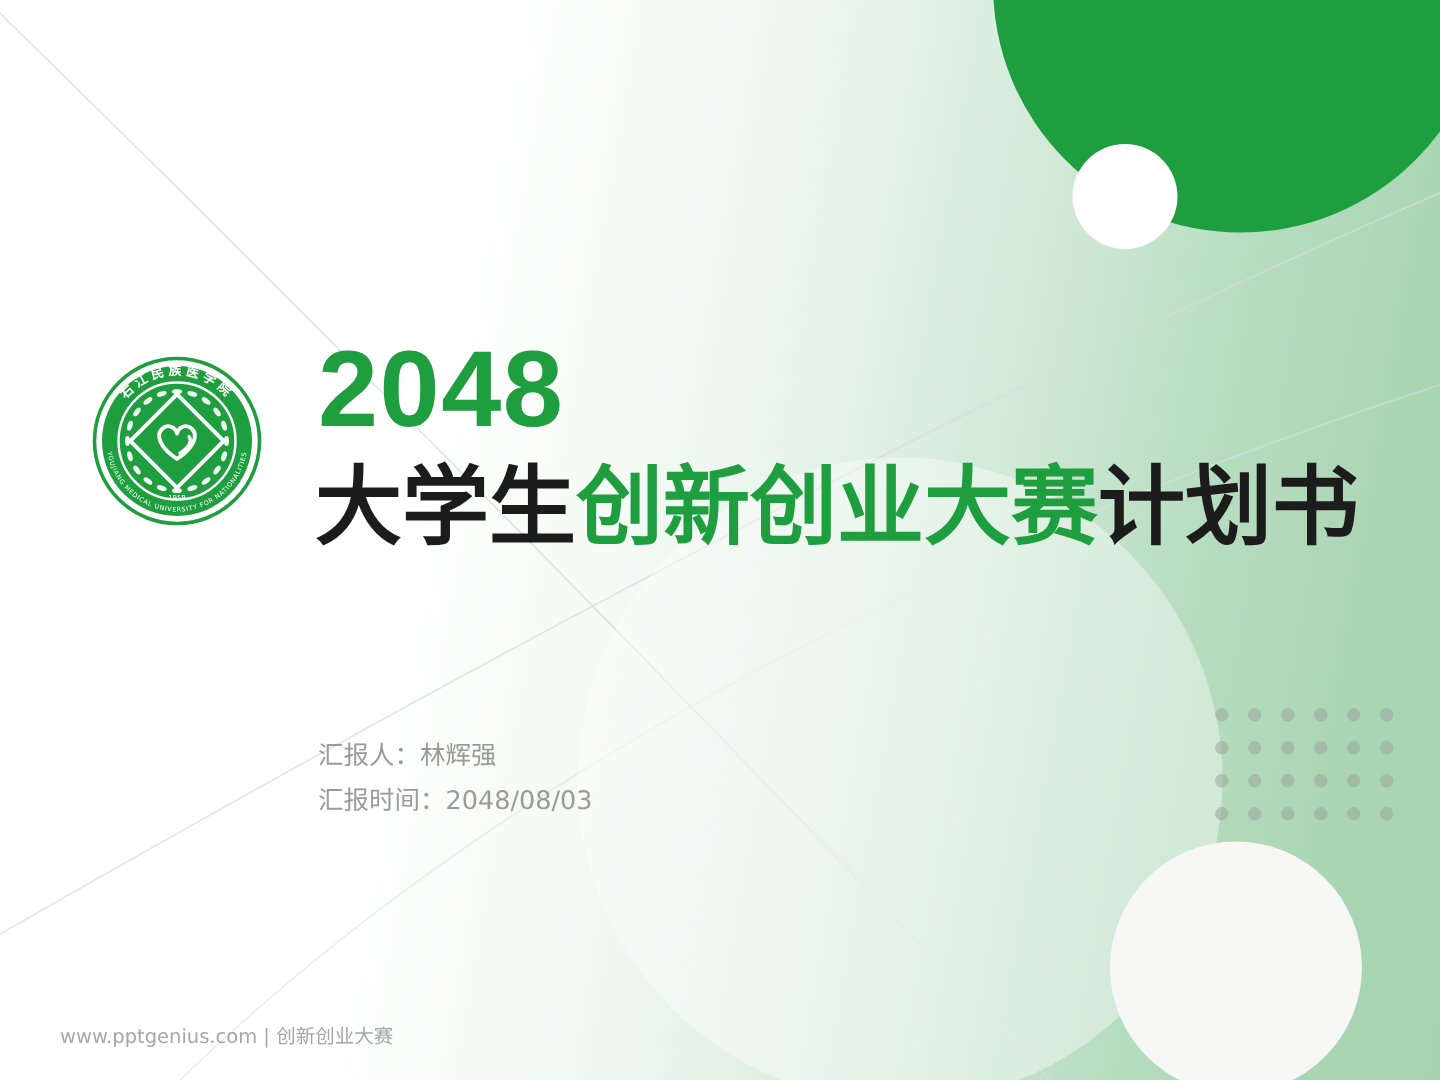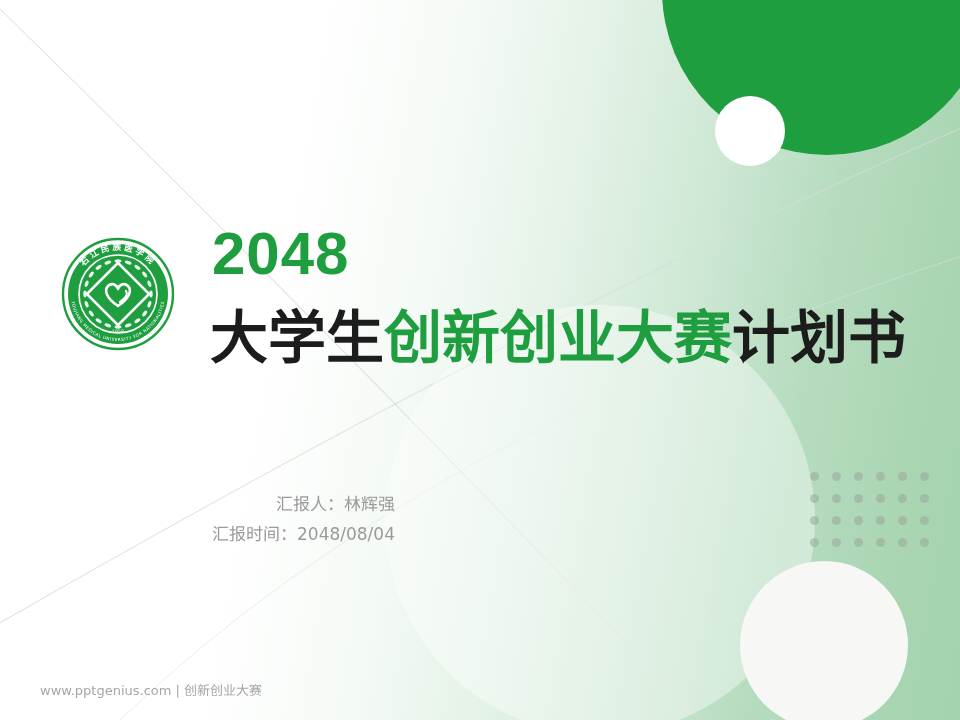--- a/index.html
+++ b/index.html
@@ -95,21 +95,21 @@
     border-radius: 50%;
     background: #ffffff;
     box-shadow: 0 0 22px 12px rgba(255,255,255,.95);
   }
   .logo-svg { position: absolute; left: 0; top: 0; }
 
   
   .year {
     position: absolute;
     left: 212px; top: 224px;
-    font-size: 60px;
+    font-size: 72px;
     line-height: 1;
     font-weight: bold;
     color: #1f9e40;
     letter-spacing: 1px;
     font-family: "Liberation Sans", "DejaVu Sans", sans-serif;
   }
   .main-title {
     position: absolute;
     left: 210px; top: 308px;
     font-size: 58px;
@@ -133,21 +133,21 @@
 
   .meta {
     position: absolute;
     left: 212px; top: 490px;
     font-size: 17px;
     line-height: 1.75;
     color: #9a9a9a;
     white-space: nowrap;
     font-family: "DejaVu Sans", "Liberation Sans", sans-serif;
   }
-  .meta div { margin: 0; text-align: right; }
+  .meta div { margin: 0; }
 
   .footer {
     position: absolute;
     left: 40px; top: 680px;
     font-size: 13px;
     color: #a6a6a6;
     white-space: nowrap;
     font-family: "DejaVu Sans", "Liberation Sans", sans-serif;
   }
 </style>
@@ -293,18 +293,18 @@
 
   <div class="year">2048</div>
 
   <div class="main-title">
     <span>大学生</span><span class="hl">创新创业大赛</span><span>计划书</span>
   </div>
 
 
   <div class="meta">
     <div>汇报人：林辉强</div>
-    <div>汇报时间：2048/08/04</div>
+    <div>汇报时间：2048/08/03</div>
   </div>
 
   <div class="footer">www.pptgenius.com | 创新创业大赛</div>
 
 </div>
 
 </body></html>

